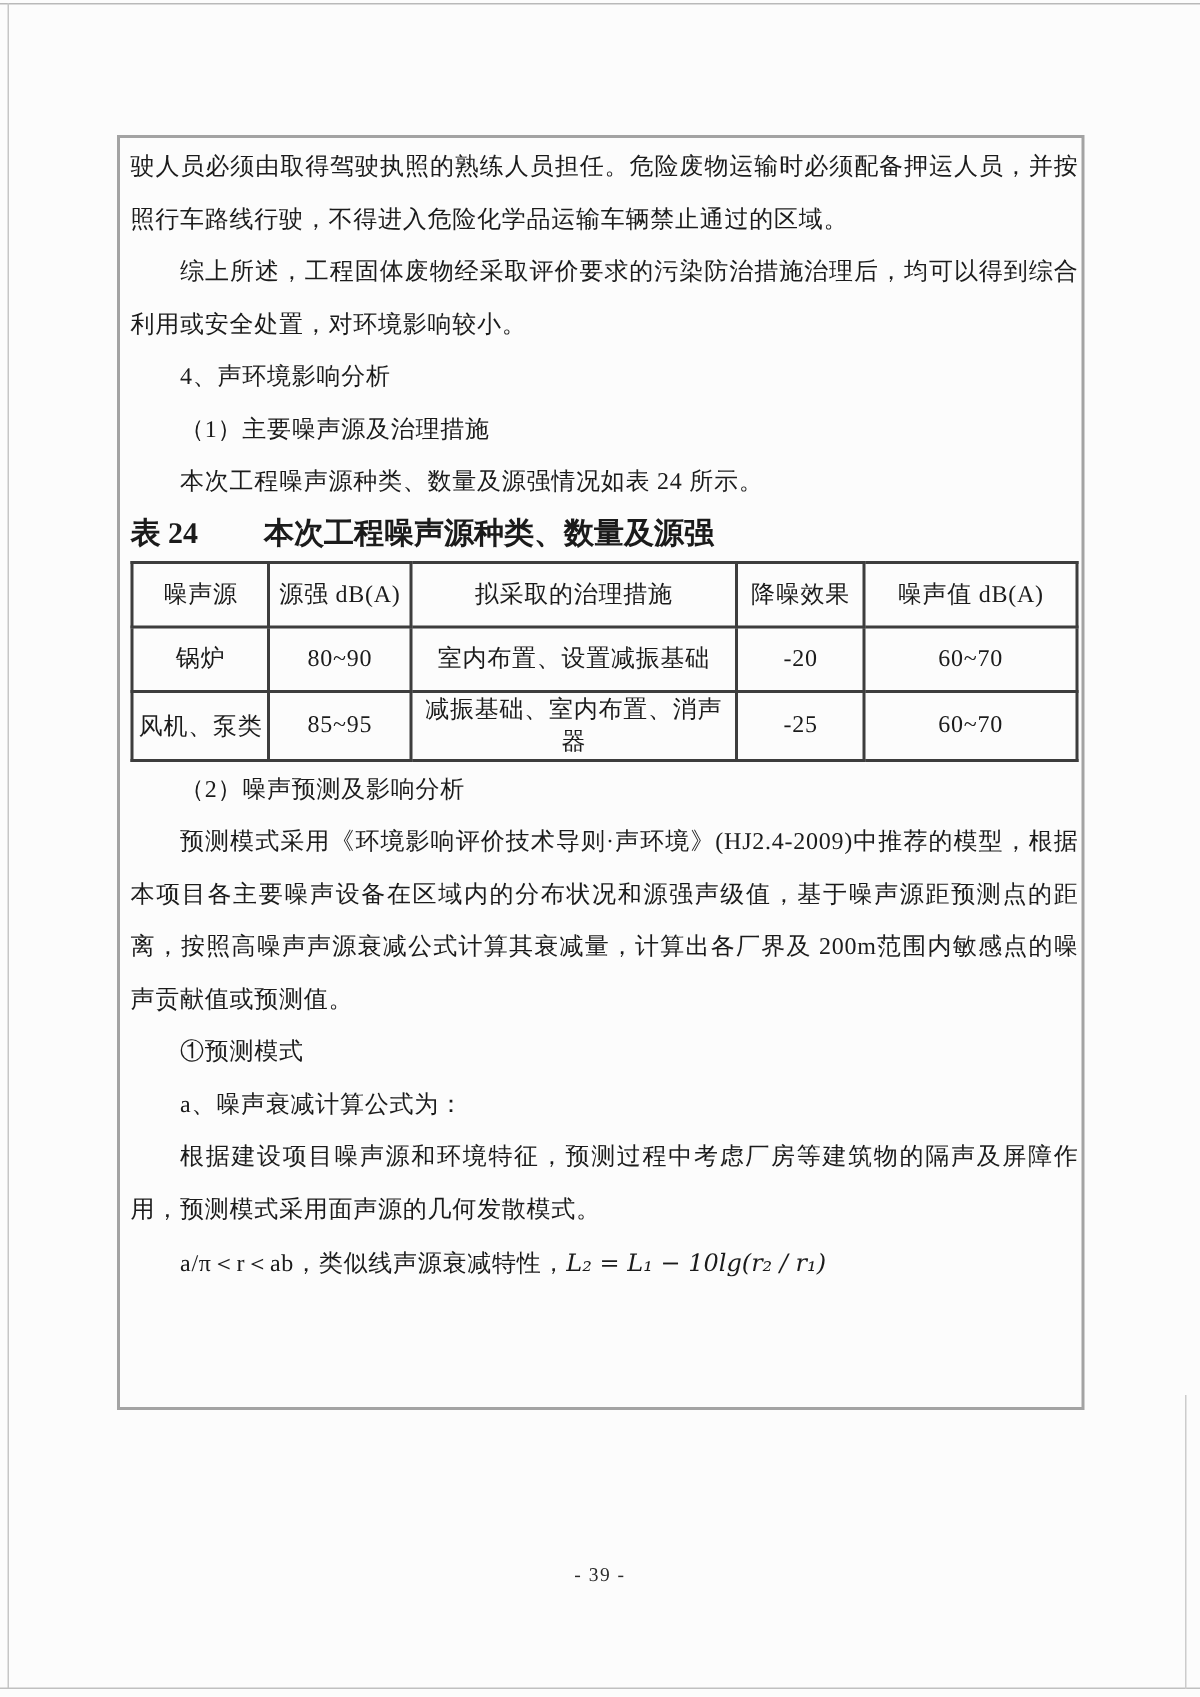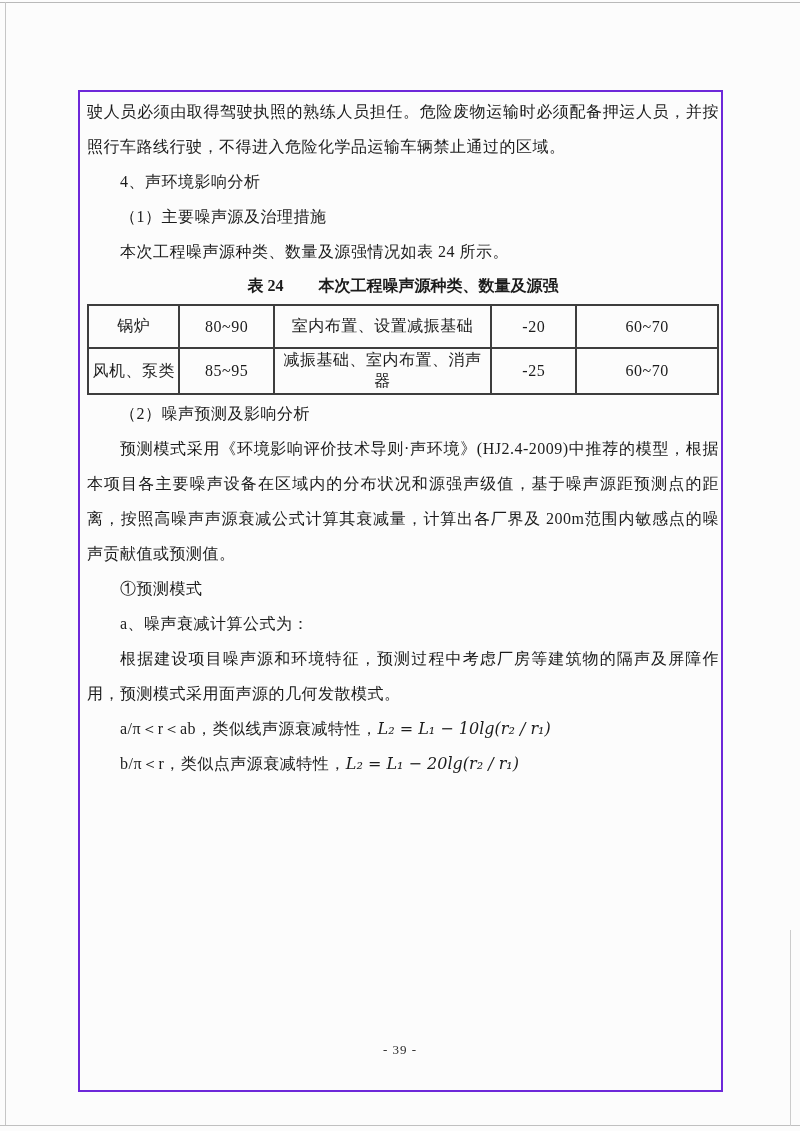--- a/index.html
+++ b/index.html
@@ -17,41 +17,41 @@
   }
   
   .edge-top    { position:absolute; top:2px;  left:0; right:0; height:1px; background:#b9b9b9; }
   .edge-left   { position:absolute; left:5px; top:2px; bottom:5px; width:1px; background:#c6c6c6; }
   .edge-bottom { position:absolute; bottom:5px; left:0; right:0; height:1px; background:#c0c0c0; }
   .edge-right  { position:absolute; right:9px; top:930px; bottom:5px; width:1px; background:#cccccc; }
 
   .content-box {
     position: absolute;
     left: 78px; top: 90px;
-    width: 645px; height: 1002px;
-    border: 2px solid #6d28d9;
+    width: 645px; height: 850px;
+    border: 2px solid #a3a3a3;
     padding: 2px 2px 0 7px;
     overflow: hidden;
   }
   .para {
     margin: 0;
     font-size: 16px;
     line-height: 35px;
     color: #1b1b1b;
     text-align: justify;
     letter-spacing: 0.5px;
   }
   .indent { text-indent: 33px; }
   .bold   { font-weight: normal; }
 
   .caption {
     margin: 0;
-    text-align: center;
+    text-align: left;
     font-weight: bold;
-    font-size: 16px;
+    font-size: 20px;
     line-height: 34px;
     color: #1b1b1b;
   }
   .caption-title { margin-left: 2.2em; }
 
   table.noise {
     width: 100%;
     border-collapse: collapse;
     table-layout: fixed;
     margin: 1px 0 1px 0;
@@ -90,20 +90,21 @@
 
   <div class="edge-top"></div>
   <div class="edge-left"></div>
   <div class="edge-bottom"></div>
   <div class="edge-right"></div>
 
   <div class="content-box">
 
     <p class="para">驶人员必须由取得驾驶执照的熟练人员担任。危险废物运输时必须配备押运人员，并按照行车路线行驶，不得进入危险化学品运输车辆禁止通过的区域。</p>
 
+    <p class="para indent">综上所述，工程固体废物经采取评价要求的污染防治措施治理后，均可以得到综合利用或安全处置，对环境影响较小。</p>
 
     <p class="para indent bold">4、声环境影响分析</p>
 
     <p class="para indent">（1）主要噪声源及治理措施</p>
 
 
     <p class="para indent">本次工程噪声源种类、数量及源强情况如表 24 所示。</p>
 
     <p class="caption">
       <span>表 24</span><span class="caption-title">本次工程噪声源种类、数量及源强</span>
@@ -111,20 +112,27 @@
 
     <table class="noise">
       <colgroup>
         <col style="width:14.5%">
           <col style="width:15%">
           <col style="width:34.5%">
           <col style="width:13.5%">
           <col style="width:22.5%">
       </colgroup>
       <tbody>
+        <tr>
+          <th>噪声源</th>
+          <th>源强 dB(A)</th>
+          <th>拟采取的治理措施</th>
+          <th>降噪效果</th>
+          <th>噪声值 dB(A)</th>
+        </tr>
         <tr>
           <td>锅炉</td>
           <td>80~90</td>
           <td>室内布置、设置减振基础</td>
           <td>-20</td>
           <td>60~70</td>
         </tr>
         <tr>
           <td>风机、泵类</td>
           <td>85~95</td>
@@ -143,21 +151,18 @@
 
     <p class="para indent">a、噪声衰减计算公式为：</p>
 
     <p class="para indent">根据建设项目噪声源和环境特征，预测过程中考虑厂房等建筑物的隔声及屏障作用，预测模式采用面声源的几何发散模式。</p>
 
 
     <p class="para indent">
       <span>a/π＜r＜ab，类似线声源衰减特性，</span><span class="math">L₂ = L₁ − 10lg(r₂ / r₁)</span>
     </p>
 
-    <p class="para indent">
-      <span>b/π＜r，类似点声源衰减特性，</span><span class="math">L₂ = L₁ − 20lg(r₂ / r₁)</span>
-    </p>
 
   </div>
 
   <div class="page-number">- 39 -</div>
 
 </div>
 
 </body></html>

